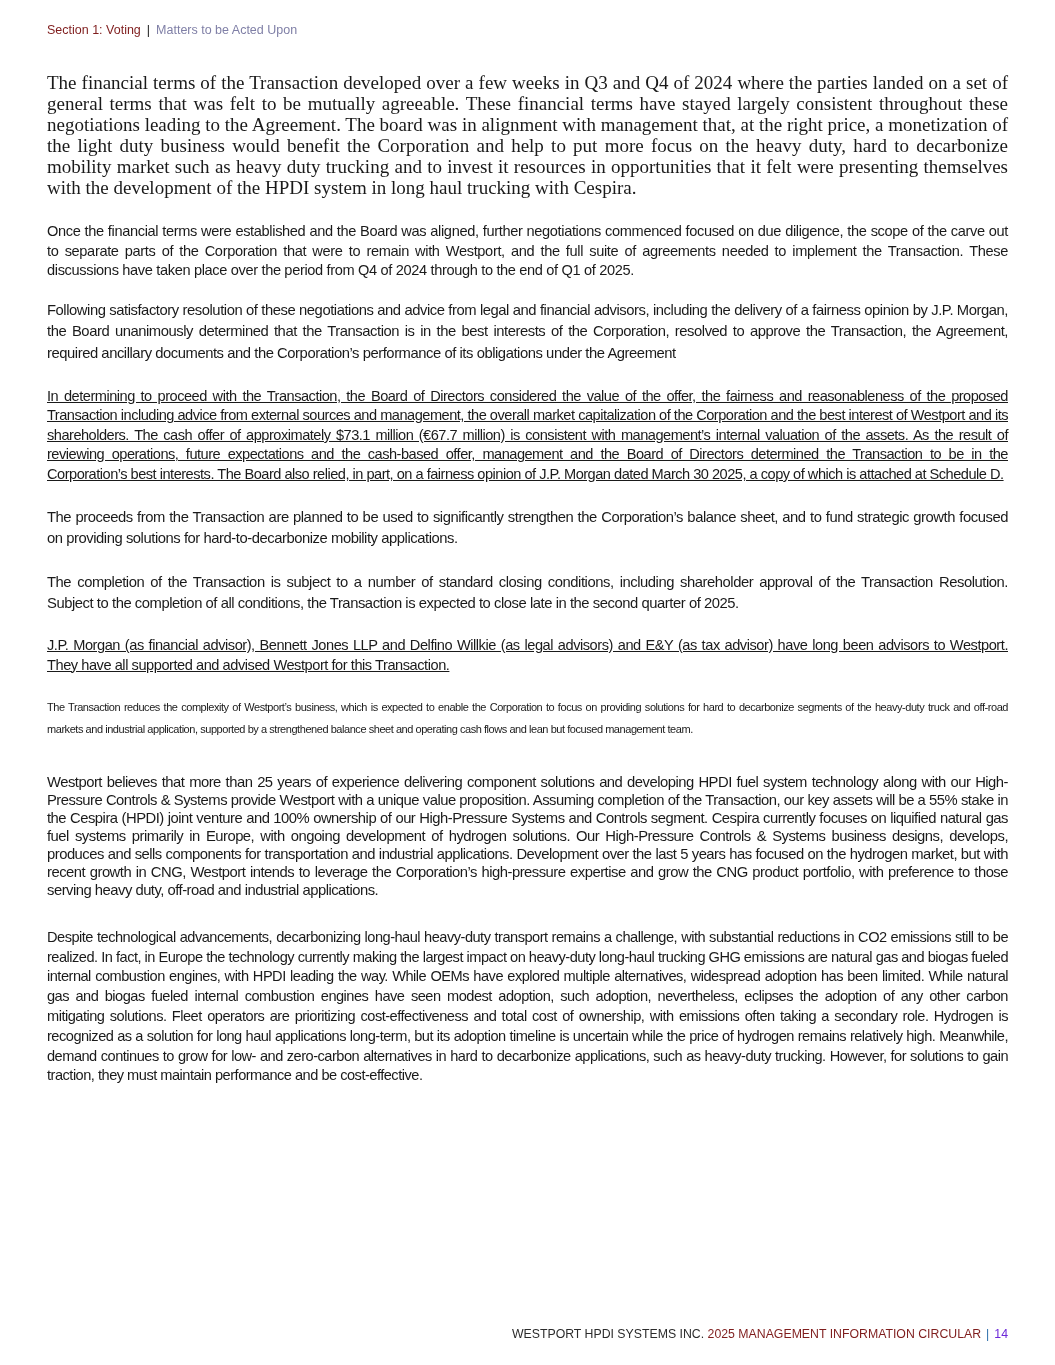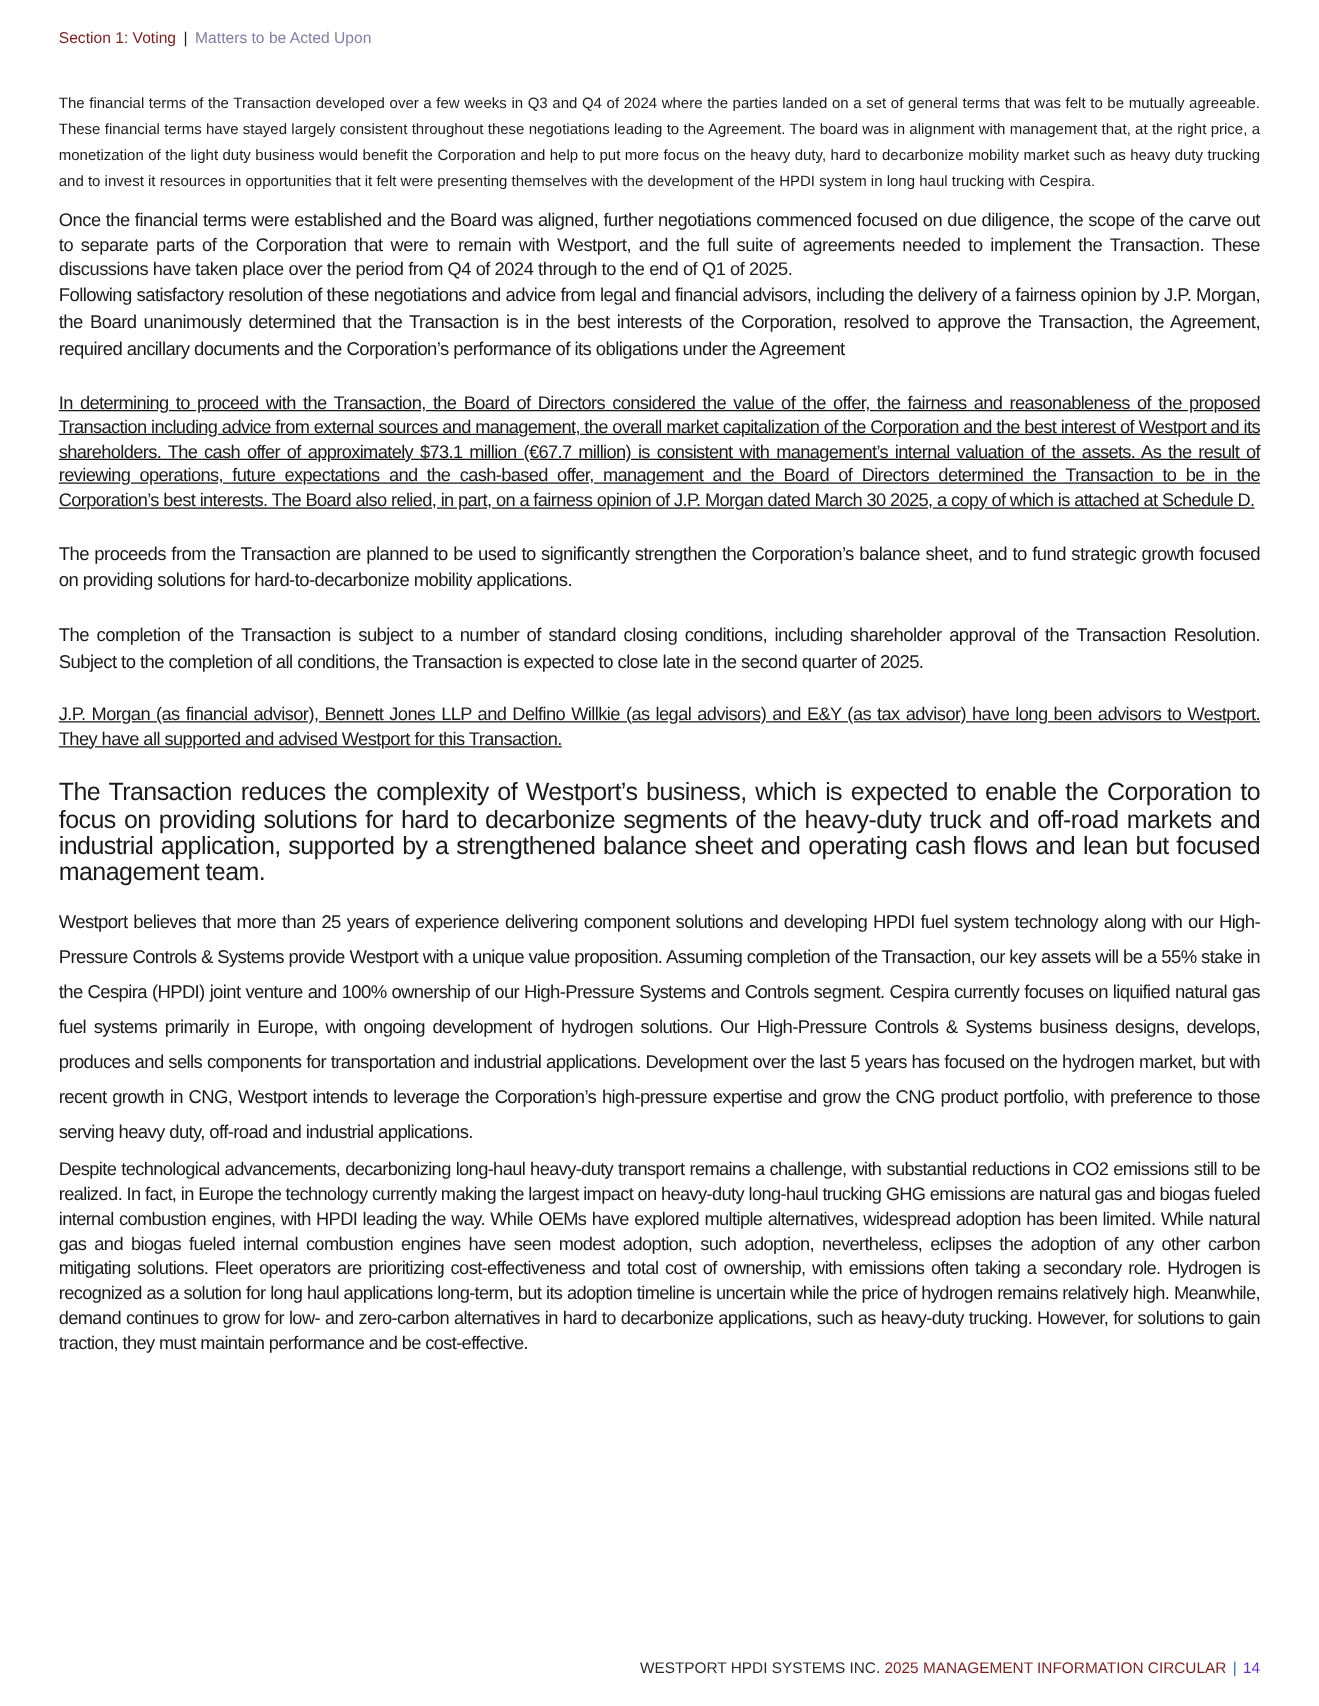--- a/index.html
+++ b/index.html
@@ -35,29 +35,29 @@
     }
     .para {
       margin: 0;
       text-align: justify;
       text-justify: inter-word;
       font-size: 15.2px;
       line-height: 21px;
       color: #1a1a1a;
     }
     
-    .p1 { font-size: 12px; line-height: 21px; margin-bottom: 12px; }
-    .p2 { font-size: 14.6px; line-height: 19.6px; letter-spacing: -0.35px; }
+    .p1 { font-size: 19px; line-height: 21px; margin-bottom: 24px; font-family: Liberation Serif, serif; }
+    .p2 { font-size: 14.6px; line-height: 19.6px; letter-spacing: -0.35px; margin-bottom: 19px; }
     .p3 { font-size: 14.8px; line-height: 21.6px; letter-spacing: -0.45px; margin-bottom: 22px; }
     .p4 { font-size: 14.6px; line-height: 19.6px; letter-spacing: -0.5px; margin-bottom: 22px; text-decoration: underline; }
     .p5 { font-size: 14.8px; line-height: 21.5px; letter-spacing: -0.45px; margin-bottom: 22px; }
     .p6 { font-size: 14.8px; line-height: 21.6px; letter-spacing: -0.45px; margin-bottom: 21px; }
     .p7 { font-size: 14.6px; line-height: 19.8px; letter-spacing: -0.45px; margin-bottom: 22px; text-decoration: underline; }
-    .p8 { font-size: 20px; line-height: 21.2px; letter-spacing: -0.45px; margin-bottom: 15px; }
-    .p9 { font-size: 14.8px; line-height: 28px; letter-spacing: -0.5px; margin-bottom: 7px; }
+    .p8 { font-size: 11px; line-height: 21.2px; letter-spacing: -0.45px; margin-bottom: 33px; }
+    .p9 { font-size: 14.8px; line-height: 18px; letter-spacing: -0.5px; margin-bottom: 29px; }
     .p10 { font-size: 14.6px; line-height: 19.8px; letter-spacing: -0.5px; margin-bottom: 0; }
 
     .footer {
       position: absolute;
       right: 47px;
       top: 1326px;
       font-size: 12.3px;
       line-height: 16px;
       white-space: nowrap;
       text-align: right;

